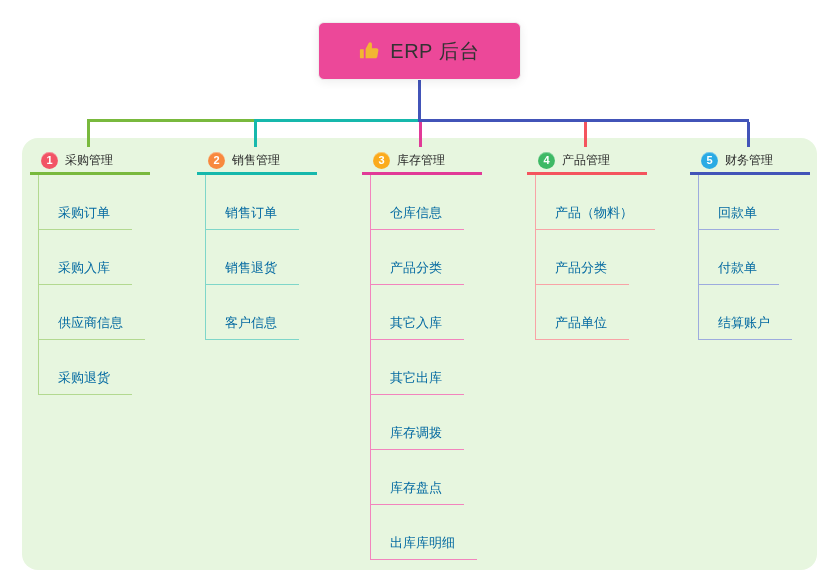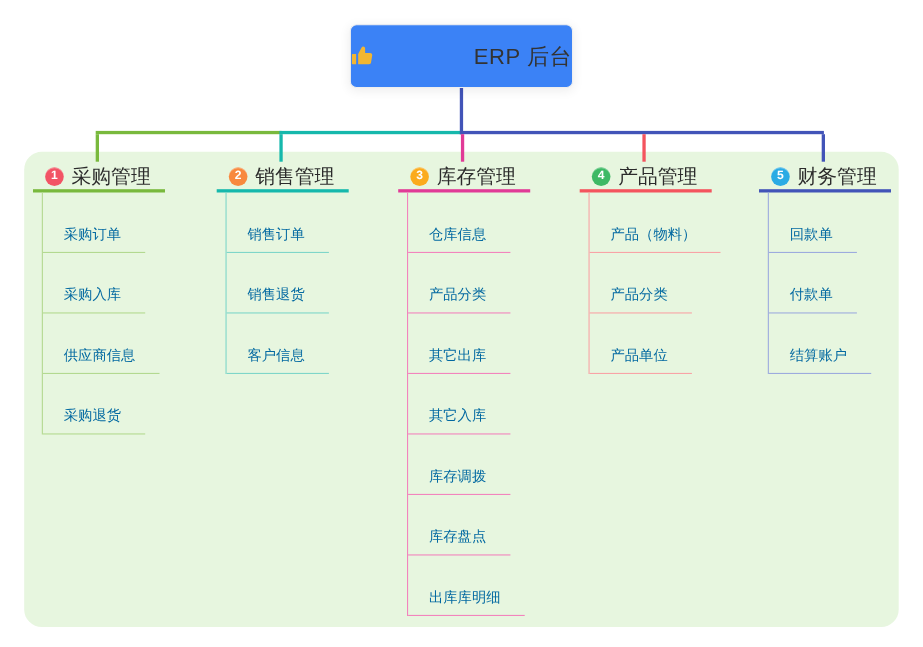--- a/index.html
+++ b/index.html
@@ -3,23 +3,23 @@
 <meta charset="utf-8">
 <style>
   html,body{margin:0;padding:0;background:#fff;}
   .canvas{
     position:relative;width:839px;height:588px;background:#ffffff;overflow:hidden;
     font-family:"Liberation Sans","DejaVu Sans",sans-serif;
   }
   
   .root-card{
     position:absolute;left:318px;top:22px;width:203px;height:58px;
-    background:#3b82f6;border:1px solid #efefef;border-radius:6px;
+    background:#ec4899;border:1px solid #efefef;border-radius:6px;
     box-shadow:0 2px 10px rgba(0,0,0,0.07);
-    display:flex;align-items:center;justify-content:space-between;gap:9px;
+    display:flex;align-items:center;justify-content:center;gap:9px;
     box-sizing:border-box;z-index:3;
   }
   .root-label{font-size:20px;color:#333333;letter-spacing:0.5px;}
   .root-icon{display:inline-flex;align-items:center;}
   
   .cline{position:absolute;z-index:1;}
   
   .panel{
     position:absolute;left:22px;top:138px;width:795px;height:432px;
     background:#e7f6df;border-radius:16px;z-index:0;
@@ -29,21 +29,21 @@
   .branch-header{
     width:120px;height:27px;border-bottom:3px solid #888;
     display:flex;align-items:center;gap:7px;padding-left:11px;
     box-sizing:border-box;cursor:default;
   }
   .badge{
     width:17px;height:17px;border-radius:50%;flex:none;
     color:#ffffff;font-size:11px;font-weight:bold;line-height:17px;text-align:center;
     box-shadow:inset 0 1px 0 rgba(255,255,255,0.35);
   }
-  .branch-label{font-size:18px;font-weight:500;color:#2b2b2b;white-space:nowrap;}
+  .branch-label{font-size:12px;font-weight:500;color:#2b2b2b;white-space:nowrap;}
   .branch-items{margin-left:8px;border-left:1px solid #bbb;}
   .item{height:55px;display:flex;align-items:flex-end;}
   .item-inner{
     border-bottom:1px solid #bbb;padding:0 22px 7px 19px;
     font-size:13px;color:#0369a1;white-space:nowrap;
   }
 </style>
 </head>
 <body>
 
@@ -114,24 +114,24 @@
       <span class="branch-label">库存管理</span>
     </div>
     <div class="branch-items" style="border-left-color: rgb(242, 132, 189);">
           <div class="item">
     <span class="item-inner" style="border-bottom-color: rgb(242, 132, 189);">仓库信息</span>
   </div>
           <div class="item">
     <span class="item-inner" style="border-bottom-color: rgb(242, 132, 189);">产品分类</span>
   </div>
           <div class="item">
-    <span class="item-inner" style="border-bottom-color: rgb(242, 132, 189);">其它出库</span>
+    <span class="item-inner" style="border-bottom-color: rgb(242, 132, 189);">其它入库</span>
   </div>
           <div class="item">
-    <span class="item-inner" style="border-bottom-color: rgb(242, 132, 189);">其它入库</span>
+    <span class="item-inner" style="border-bottom-color: rgb(242, 132, 189);">其它出库</span>
   </div>
           <div class="item">
     <span class="item-inner" style="border-bottom-color: rgb(242, 132, 189);">库存调拨</span>
   </div>
           <div class="item">
     <span class="item-inner" style="border-bottom-color: rgb(242, 132, 189);">库存盘点</span>
   </div>
           <div class="item">
     <span class="item-inner" style="border-bottom-color: rgb(242, 132, 189);">出库库明细</span>
   </div>

